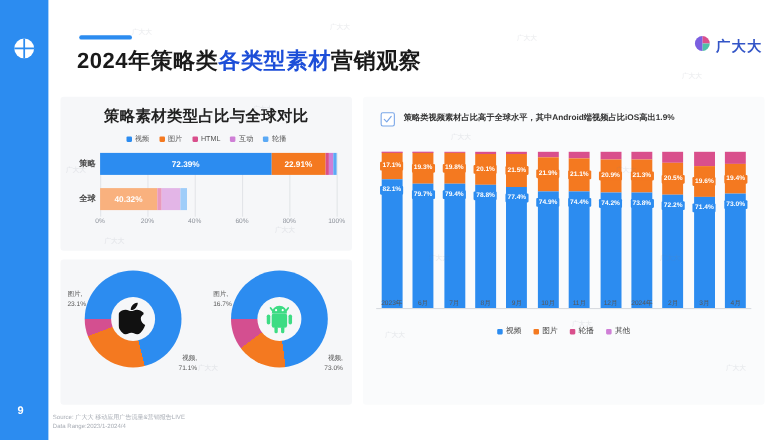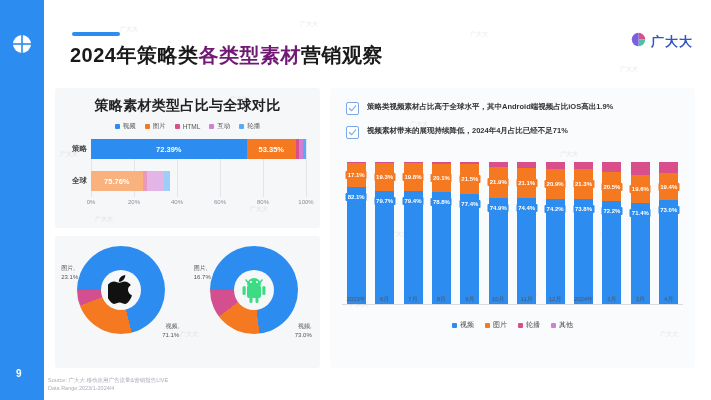--- a/index.html
+++ b/index.html
@@ -10,21 +10,21 @@
     position:relative;
   }
   
   #rail{position:absolute;left:0;top:0;width:44px;height:400px;background:#2c8cf0;}
   #rail .mark{position:absolute;left:12px;top:34px;width:20px;height:20px;}
   #page-num{position:absolute;left:16px;top:368px;color:#fff;font-size:10px;font-weight:bold;}
 
   
   #title-bar{position:absolute;left:72px;top:32px;width:48px;height:4px;background:#2c8cf0;border-radius:2px;}
   #page-title{position:absolute;left:70px;top:42px;font-size:20px;font-weight:bold;color:#1a1a1a;letter-spacing:.5px;white-space:nowrap;}
-  #page-title .hl{color:#701a75;}
+  #page-title .hl{color:#1d4ed8;}
 
   
   #brand{position:absolute;right:18px;top:32px;display:flex;align-items:center;gap:5px;}
   #brand .btxt{font-size:13px;font-weight:bold;color:#3355c7;letter-spacing:1px;}
 
   
   .panel{position:absolute;background:#f6f7f9;border-radius:3px;}
   #panel-stack{left:55px;top:88px;width:265px;height:140px;}
   #panel-donut{left:55px;top:236px;width:265px;height:132px;}
   #panel-right{left:330px;top:88px;width:365px;height:280px;background:#fafbfc;}
@@ -133,28 +133,28 @@
   <div id="stack-plot">
       <div class="gridline" style="left: 0%;"></div>
       <div class="gridline" style="left: 20%;"></div>
       <div class="gridline" style="left: 40%;"></div>
       <div class="gridline" style="left: 60%;"></div>
       <div class="gridline" style="left: 80%;"></div>
       <div class="gridline" style="left: 100%;"></div>
       <div class="rowlabel" style="top: 0px;">策略</div>
       <div class="srow" style="top: 0px;">
         <div class="seg" style="width: 72.39%; background: rgb(44, 140, 240);">72.39%</div>
-        <div class="seg" style="width: 22.91%; background: rgb(244, 121, 32);">53.35%</div>
+        <div class="seg" style="width: 22.91%; background: rgb(244, 121, 32);">22.91%</div>
         <div class="seg" style="width: 1.6%; background: rgb(217, 79, 140);"></div>
         <div class="seg" style="width: 1.5%; background: rgb(207, 127, 214);"></div>
         <div class="seg" style="width: 1.6%; background: rgb(90, 169, 245);"></div>
       </div>
       <div class="rowlabel" style="top: 32px;">全球</div>
       <div class="srow" style="top: 32px;">
-        <div class="seg" style="width: 24.01%; background: rgb(249, 177, 126);">75.76%</div>
+        <div class="seg" style="width: 24.01%; background: rgb(249, 177, 126);">40.32%</div>
         <div class="seg" style="width: 1.9%; background: rgb(233, 153, 188);"></div>
         <div class="seg" style="width: 8.2%; background: rgb(227, 181, 231);"></div>
         <div class="seg" style="width: 2.52%; background: rgb(159, 205, 249);"></div>
       </div>
       <div class="xaxis">
         <span class="xtick" style="left: 0%;">0%</span>
         <span class="xtick" style="left: 20%;">20%</span>
         <span class="xtick" style="left: 40%;">40%</span>
         <span class="xtick" style="left: 60%;">60%</span>
         <span class="xtick" style="left: 80%;">80%</span>
@@ -210,28 +210,20 @@
 
 <div class="panel" id="panel-right">
   <div id="checks">
       <div class="chk-row">
         <div class="chk-box">
           <svg width="9" height="9" viewBox="0 0 10 10">
             <path d="M1.5 5 L4 7.5 L8.5 2" stroke="#7aa7e8" stroke-width="1.2" fill="none" stroke-linecap="round" stroke-linejoin="round"></path>
           </svg>
         </div>
         <div class="chk-txt">策略类视频素材占比高于全球水平，其中Android端视频占比iOS高出1.9%</div>
-      </div>
-      <div class="chk-row">
-        <div class="chk-box">
-          <svg width="9" height="9" viewBox="0 0 10 10">
-            <path d="M1.5 5 L4 7.5 L8.5 2" stroke="#7aa7e8" stroke-width="1.2" fill="none" stroke-linecap="round" stroke-linejoin="round"></path>
-          </svg>
-        </div>
-        <div class="chk-txt">视频素材带来的展现持续降低，2024年4月占比已经不足71%</div>
       </div>
     </div>
   <div id="col-plot">
     <div id="col-axis"></div>
   <div class="col" style="left: calc(4.16667% - 9.5px);">
         <div class="seg-v" style="height: 0.426px; background: rgb(207, 127, 214);"></div>
         <div class="seg-v" style="height: 0.71px; background: rgb(217, 79, 140);"></div>
         <div class="seg-v" style="height: 24.282px; background: rgb(244, 121, 32);">
           <span class="vlabel" style="top: 50%; transform: translate(-50%, -50%); background: rgb(244, 121, 32); padding: 1px 2px; border-radius: 1px;">17.1%</span>
         </div>

